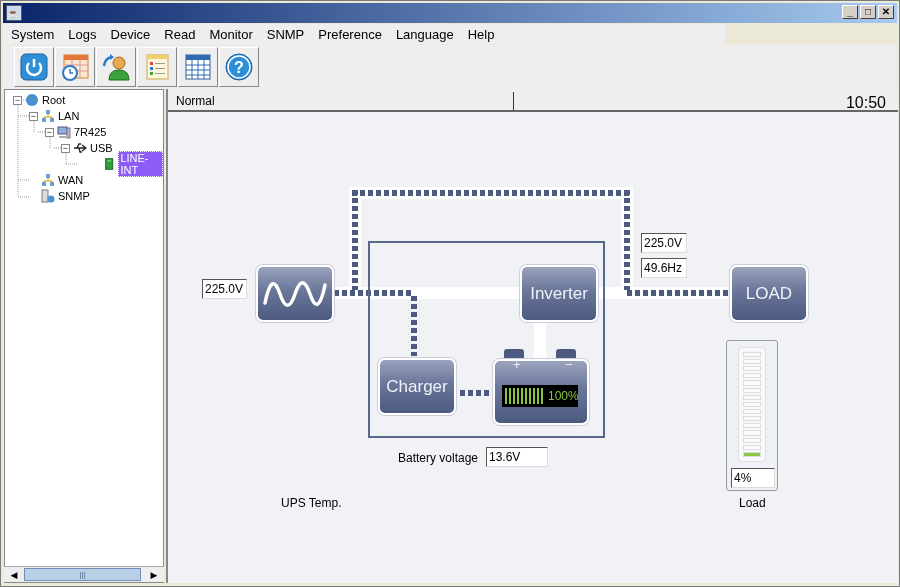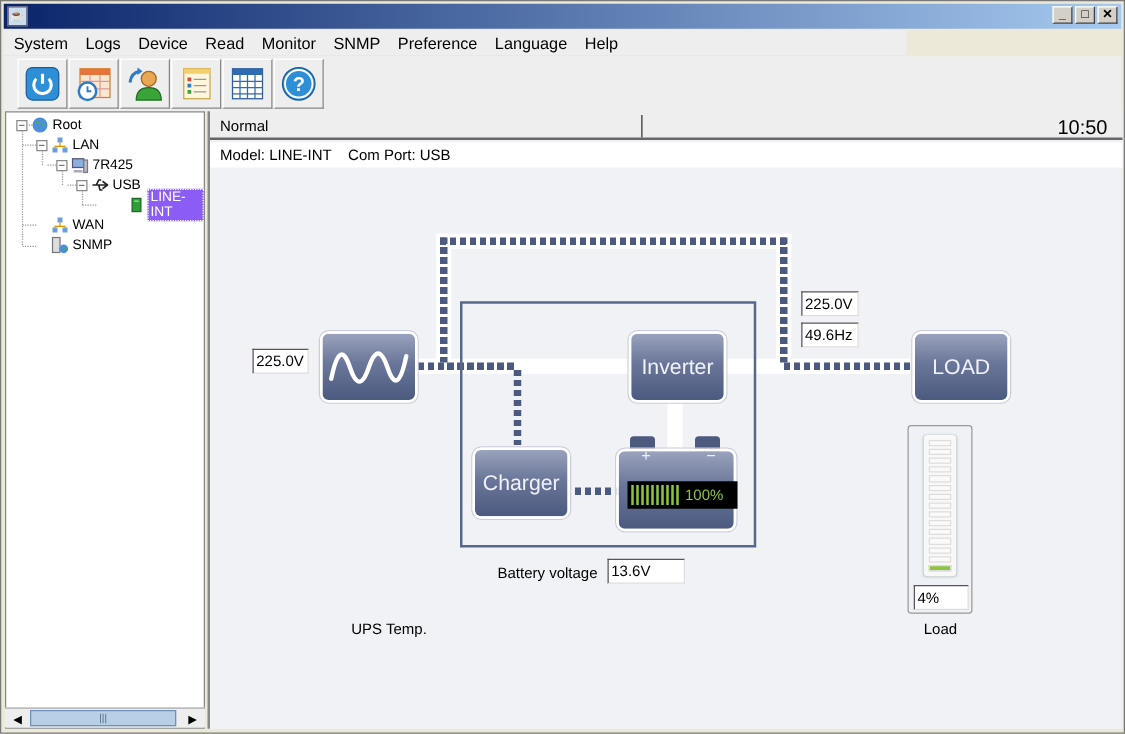--- a/index.html
+++ b/index.html
@@ -212,21 +212,20 @@
     <div class="sthumb">|||</div>
     <div class="sarrow" style="right:2px">▶</div>
   </div>
 
   <div class="main">
     <div class="statusbar">
       <span class="status-text">Normal</span>
       <div class="status-div"></div>
       <span class="status-time">10:50</span>
     </div>
-    <div class="infobar"><span style="white-space:pre">Model: LINE-INT    Com Port: USB</span></div>
 
     <div class="canvas">
 
       <div class="whitebar-h" style="left:165px;top:153px;width:395px"></div>
       <div class="whitebar-v" style="left:181px;top:53px;height:106px"></div>
       <div class="whitebar-h" style="left:181px;top:53px;width:284px"></div>
       <div class="whitebar-v" style="left:453px;top:53px;height:106px"></div>
       <div class="whitebar-v" style="left:366px;top:185px;height:40px"></div>
 
       <div class="dotsv" style="left:184px;top:56px;height:100px"></div>
@@ -239,41 +238,41 @@
 
       <div style="position:absolute;left:200px;top:107px;width:237px;height:197px;border:2px solid #5a678c"></div>
 
       <div class="field" style="left:34px;top:145px;width:45px">225.0V</div>
       <div class="blk" style="left:88px;top:131px;width:78px;height:57px">
         <svg width="66" height="34" viewBox="0 0 66 34">
             <path d="M3 26 C8 2, 13 2, 18 17 C23 32, 28 32, 33 17 C38 2, 43 2, 48 17 C53 32, 58 32, 63 8" fill="none" stroke="#fff" stroke-width="3.5" stroke-linecap="round"></path>
           </svg>
       </div>
 
-      <div class="blk" style="left:335px;top:131px;width:78px;height:57px">
+      <div class="blk" style="left:352px;top:131px;width:78px;height:57px">
           <span>Inverter</span>
         </div>
 
       <div class="field" style="left:473px;top:99px;width:46px">225.0V</div>
       <div class="field" style="left:473px;top:124px;width:46px">49.6Hz</div>
 
       <div class="blk" style="left:562px;top:131px;width:78px;height:57px">
           <span>LOAD</span>
         </div>
 
       <div class="blk" style="left:210px;top:224px;width:78px;height:57px">
           <span>Charger</span>
         </div>
 
       <div style="position:absolute;left:336px;top:215px;width:20px;height:12px;background:#4c5a80;border-radius:3px 3px 0 0"></div>
       <div style="position:absolute;left:388px;top:215px;width:20px;height:12px;background:#4c5a80;border-radius:3px 3px 0 0"></div>
       <div class="blk" style="left:325px;top:225px;width:96px;height:66px;align-items:flex-start;justify-content:flex-start">
         <span style="position:absolute;left:18px;top:-4px;font-size:13px">+</span>
         <span style="position:absolute;left:70px;top:-4px;font-size:13px">−</span>
-        <div style="position:absolute;left:7px;top:24px;width:88px;height:22px;background:#000;display:flex;align-items:center;padding-left:3px">
+        <div style="position:absolute;left:7px;top:24px;width:76px;height:22px;background:#000;display:flex;align-items:center;padding-left:3px">
           <div id="batt-bars" style="display:flex;gap:2px;height:16px">
               <div style="width: 2px; height: 16px; background: rgb(140, 198, 63);"></div>
               <div style="width: 2px; height: 16px; background: rgb(140, 198, 63);"></div>
               <div style="width: 2px; height: 16px; background: rgb(140, 198, 63);"></div>
               <div style="width: 2px; height: 16px; background: rgb(140, 198, 63);"></div>
               <div style="width: 2px; height: 16px; background: rgb(140, 198, 63);"></div>
               <div style="width: 2px; height: 16px; background: rgb(140, 198, 63);"></div>
               <div style="width: 2px; height: 16px; background: rgb(140, 198, 63);"></div>
               <div style="width: 2px; height: 16px; background: rgb(140, 198, 63);"></div>
               <div style="width: 2px; height: 16px; background: rgb(140, 198, 63);"></div>

